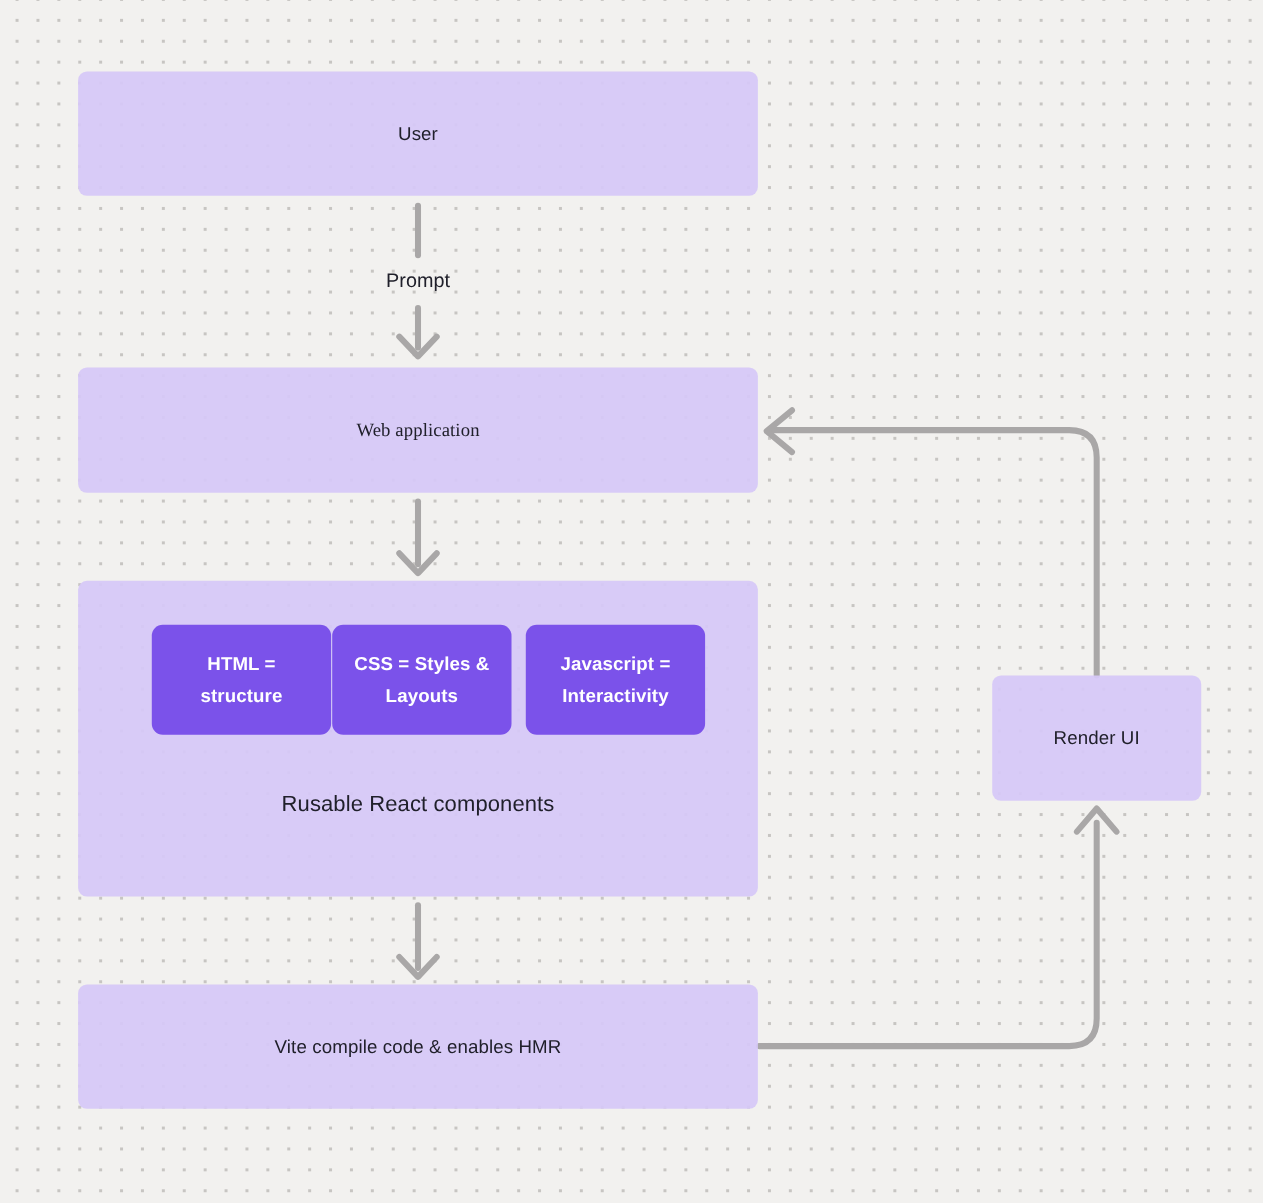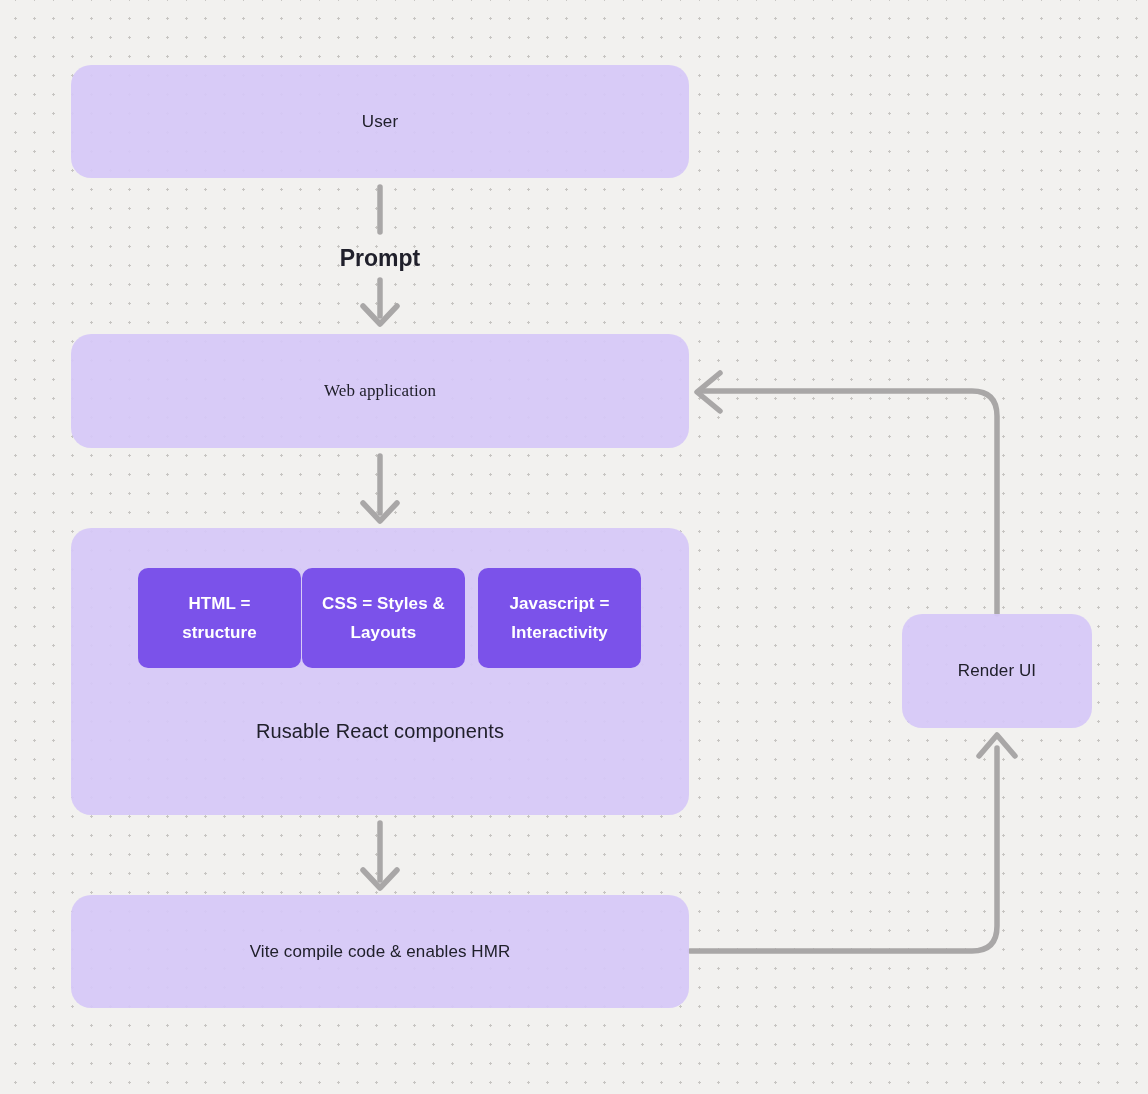--- a/index.html
+++ b/index.html
@@ -37,21 +37,21 @@
     justify-content: center;
     text-align: center;
     box-sizing: border-box;
     color: var(--text-dark, #20202b);
     font-size: 17px;
     font-weight: 500;
     letter-spacing: 0.1px;
   }
   .node.light {
     background: var(--node-fill, rgba(214, 200, 247, 0.93));
-    border-radius: 20px;
+    border-radius: 8px;
   }
   .node-user { left: 71px; top: 65px;  width: 618px; height: 113px; }
   .node-webapp { left: 71px; top: 334px; width: 618px; height: 114px; font-family: Liberation Serif, serif; }
   .node-group { left: 71px; top: 528px; width: 618px; height: 287px; }
   .node-vite { left: 71px; top: 895px; width: 618px; height: 113px; }
   .node-render { left: 902px; top: 614px; width: 190px; height: 114px; border-radius: 12px; }
   .node.accent {
     background: var(--accent-fill, #7b52ea);
     color: var(--text-light, #ffffff);
     border-radius: 10px;
@@ -72,22 +72,22 @@
     color: var(--text-dark, #20202b);
     font-size: 20px;
     font-weight: 500;
     letter-spacing: 0.1px;
   }
   .edge-label {
     position: absolute;
     left: 380px; top: 245px;
     transform: translateX(-50%);
     color: var(--text-dark, #20202b);
-    font-size: 23px;
-    font-weight: 700;
+    font-size: 18px;
+    font-weight: 400;
     white-space: nowrap;
   }
 </style>
 </head>
 <body>
 
 <div class="canvas">
 
   <svg class="connectors" viewBox="0 0 1148 1094" xmlns="http://www.w3.org/2000/svg">
 

